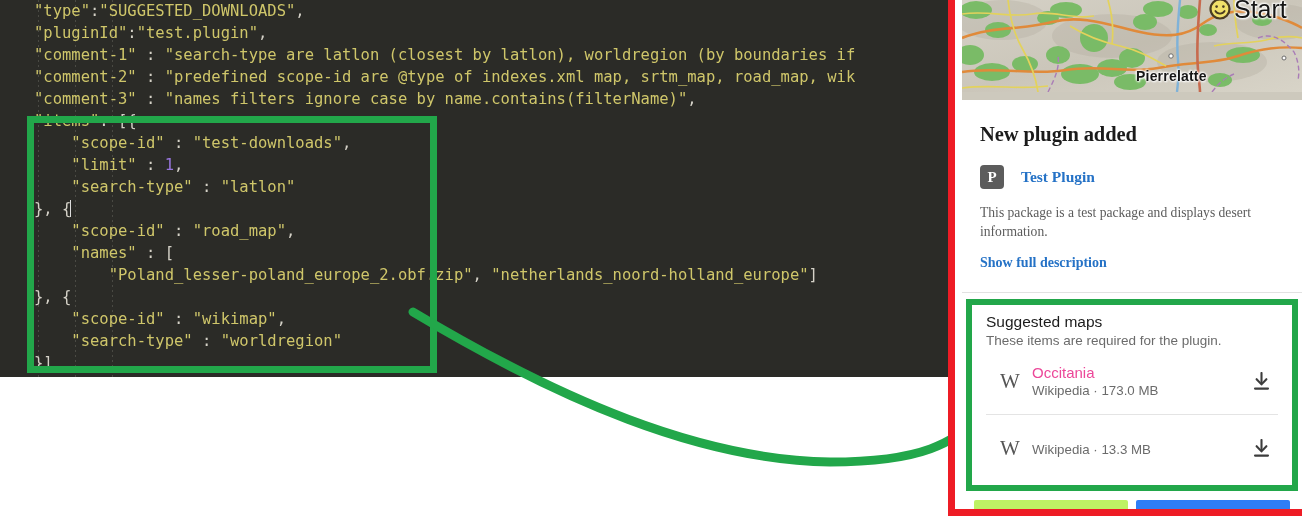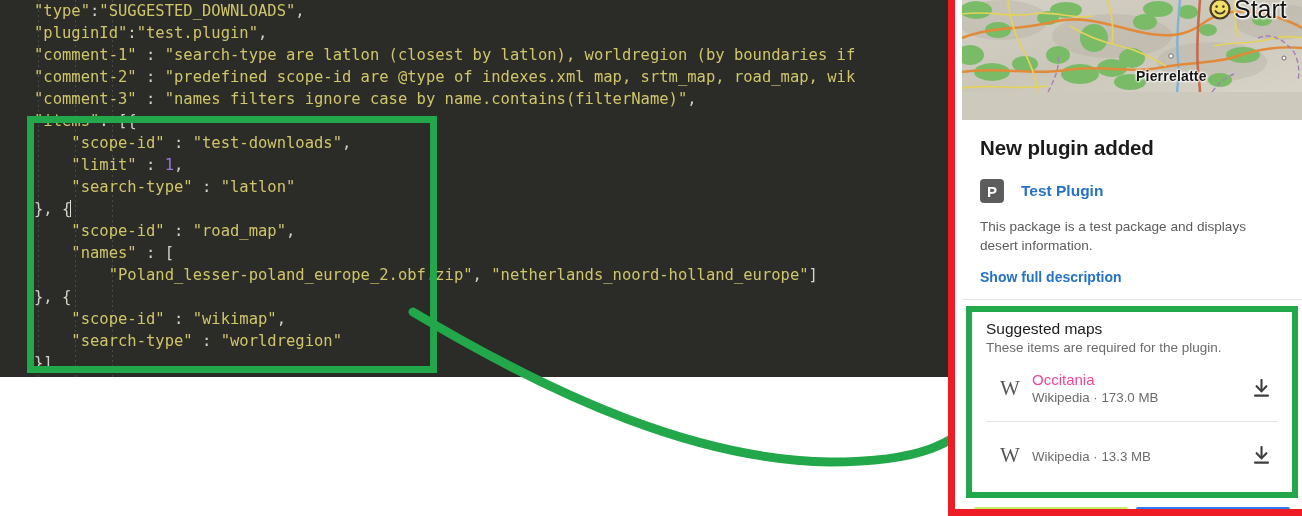--- a/index.html
+++ b/index.html
@@ -116,21 +116,21 @@
     width: 340px;
     height: 509px;
     background: #ffffff;
     overflow: hidden;
   }
 
   
   #map-thumb {
     position: relative;
     width: 340px;
-    height: 120px;
+    height: 100px;
     overflow: hidden;
     background: #cdc9bd;
   }
   #map-thumb svg { display: block; }
   .map-label {
     position: absolute;
     font-family: "Liberation Sans", sans-serif;
     font-weight: bold;
     color: #151515;
     text-shadow: 0 0 3px #fff, 0 0 2px #fff, 1px 1px 2px #fff, -1px -1px 2px #fff;
@@ -151,21 +151,21 @@
   }
   #start-marker {
     position: absolute;
     left: 247px;
     top: -2px;
     width: 22px;
     height: 22px;
   }
 
   
-  .dlg-body { padding: 0 18px; }
+  .dlg-body { padding: 7px 18px; font-family: Liberation Serif, serif; }
   #dialog-title {
     margin: 0;
     padding-top: 16px;
     font-size: 20.5px;
     font-weight: bold;
     color: #1b1b1b;
     letter-spacing: -0.1px;
   }
   #plugin-row {
     display: flex;

